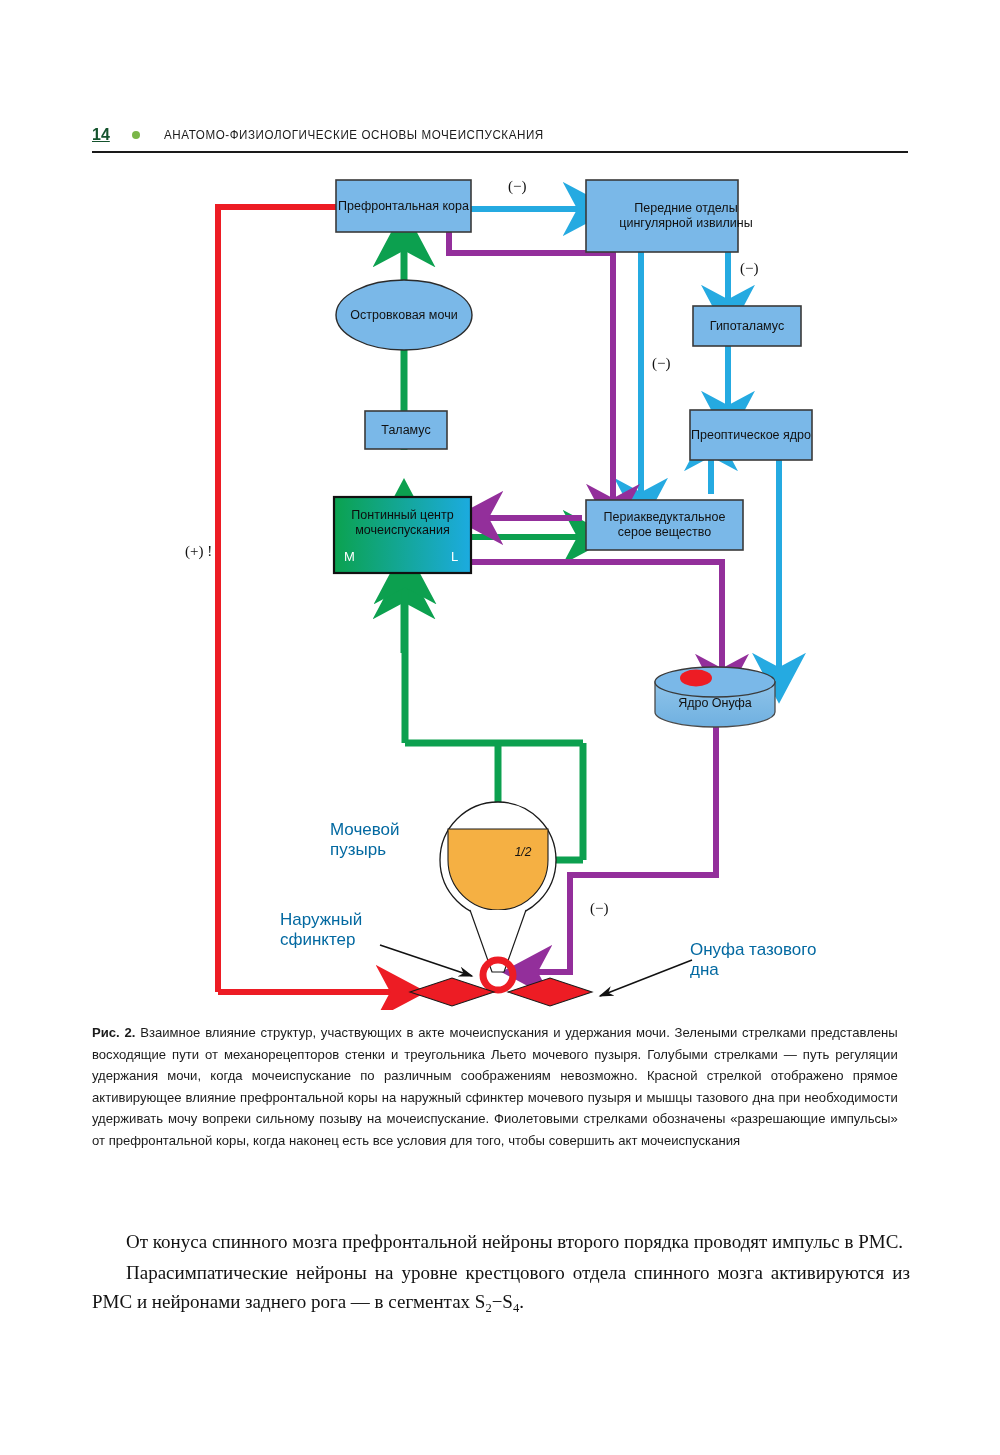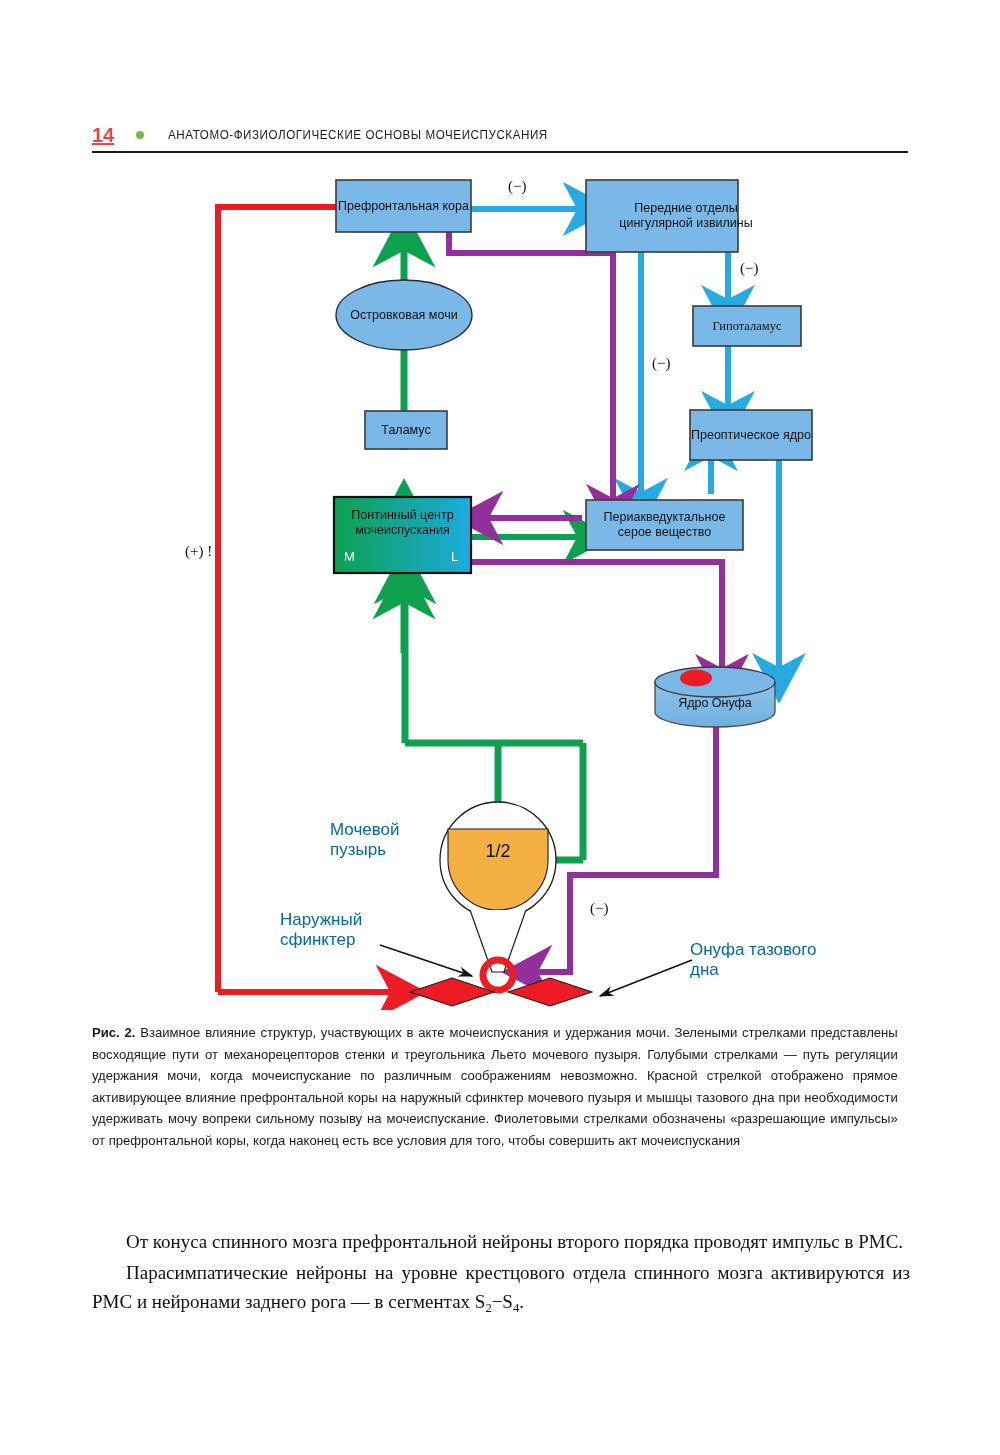--- a/index.html
+++ b/index.html
@@ -12,21 +12,21 @@
     overflow:hidden;
   }
   .page{position:absolute;inset:0;}
 
   
   .runhead{
     position:absolute;left:92px;top:118px;width:816px;height:34px;
     display:flex;align-items:center;gap:10px;
   }
   .runhead .pgnum{
-    font-weight:bold;font-size:20px;letter-spacing:0px;color:#ef4444;text-decoration:underline;
+    font-weight:bold;font-size:16px;letter-spacing:0px;color:#14532d;text-decoration:underline;
   }
   .runhead .dot{
     width:8px;height:8px;border-radius:50%;background:#7ab648;display:inline-block;
     margin-left:12px;margin-right:14px;
   }
   .runhead .rh-title{
     font-size:12.5px;letter-spacing:.6px;color:#1b1b1b;text-transform:uppercase;
     font-stretch:condensed;
     transform:scaleX(.93);transform-origin:left center;
   }
@@ -201,38 +201,38 @@
         <path d="M692,800 L600,836" fill="none" stroke="#111" stroke-width="1.5" marker-end="url(#ahThin)"></path>
       </g>
     </svg>
 
     <div class="boxlabel" style="left:336px;top:20px;width:135px;height:52px;">Префронтальная кора</div>
 
     <div class="boxlabel" style="left:586px;top:20px;width:152px;height:72px;padding-left:24px;">Передние отделы цингулярной извилины</div>
 
     <div class="boxlabel" style="left:336px;top:120px;width:136px;height:70px;">Островковая мочи</div>
 
-    <div class="boxlabel" style="left:693px;top:146px;width:108px;height:40px;font-family:Liberation Serif, serif;">Гипоталамус</div>
+    <div class="boxlabel" style="left:693px;top:146px;width:108px;height:40px;">Гипоталамус</div>
 
     <div class="boxlabel" style="left:365px;top:251px;width:82px;height:38px;">Таламус</div>
 
     <div class="boxlabel" style="left:690px;top:250px;width:122px;height:50px;">Преоптическое ядро</div>
 
     <div class="boxlabel" style="left:586px;top:340px;width:157px;height:50px;">Периакведуктальное серое вещество</div>
 
     <div class="boxlabel" style="left:334px;top:339px;width:137px;height:48px;color:#0d0d0d;">Понтинный центр мочеиспускания</div>
 
     <div class="ml" style="left:344px;top:389px;">M</div>
     <div class="ml" style="left:451px;top:389px;">L</div>
 
     <div class="boxlabel" style="left:655px;top:528px;width:120px;height:30px;">Ядро Онуфа</div>
 
     <div class="annot" style="left:330px;top:660px;width:90px;">Мочевой пузырь</div>
 
-    <div class="boxlabel" style="left:468px;top:680px;width:60px;height:24px;font-size:18px;">1/2</div>
+    <div class="boxlabel" style="left:493px;top:680px;width:60px;height:24px;font-size:12px;font-style:italic;">1/2</div>
 
     <div class="annot" style="left:280px;top:750px;width:105px;">Наружный сфинктер</div>
 
     <div class="annot" style="left:690px;top:780px;width:130px;">Онуфа тазового дна</div>
 
     <div class="sign" style="left:508px;top:18px;">(−)</div>
     <div class="sign" style="left:740px;top:100px;">(−)</div>
     <div class="sign" style="left:652px;top:195px;">(−)</div>
     <div class="sign" style="left:590px;top:740px;">(−)</div>
     <div class="sign" style="left:185px;top:383px;">(+) !</div>

